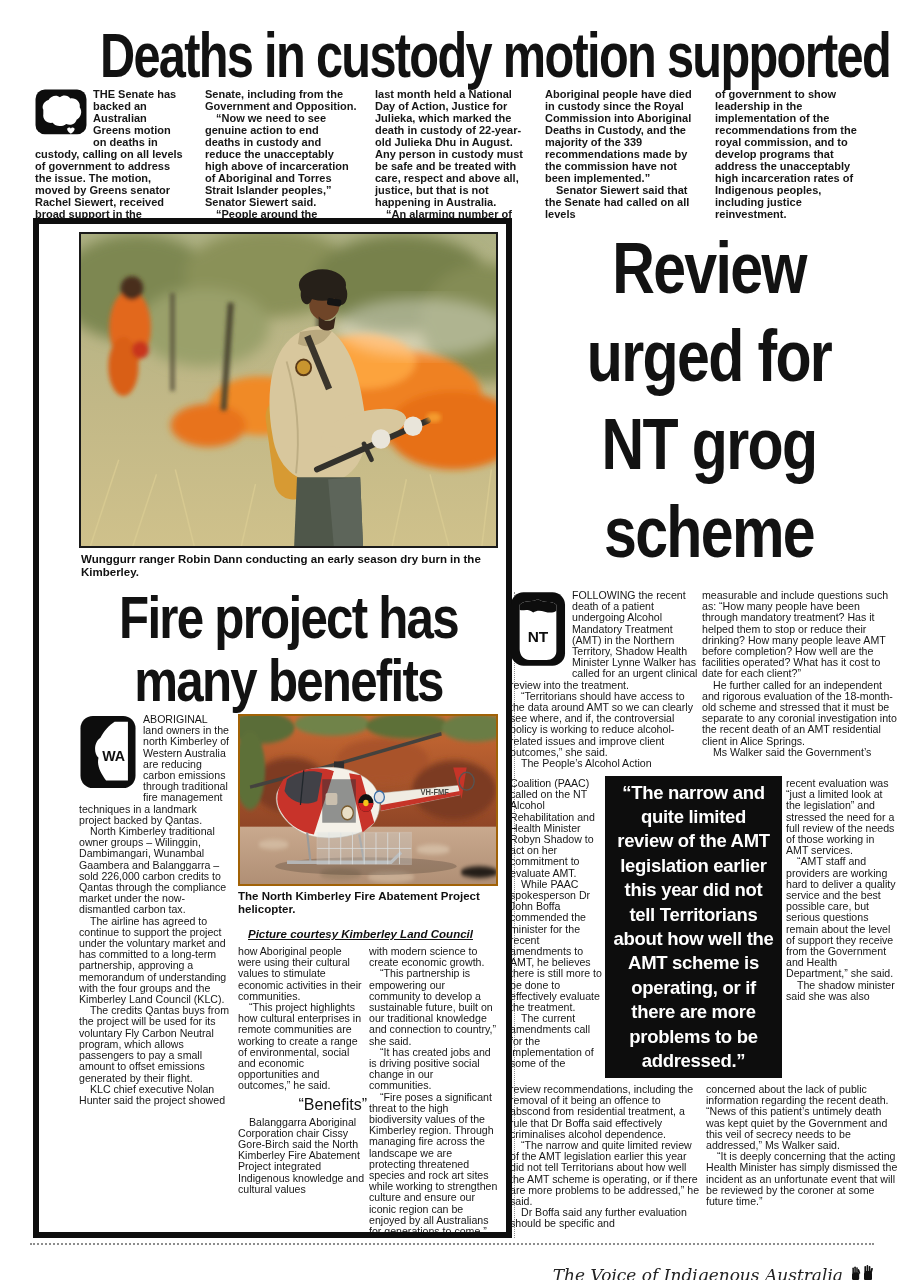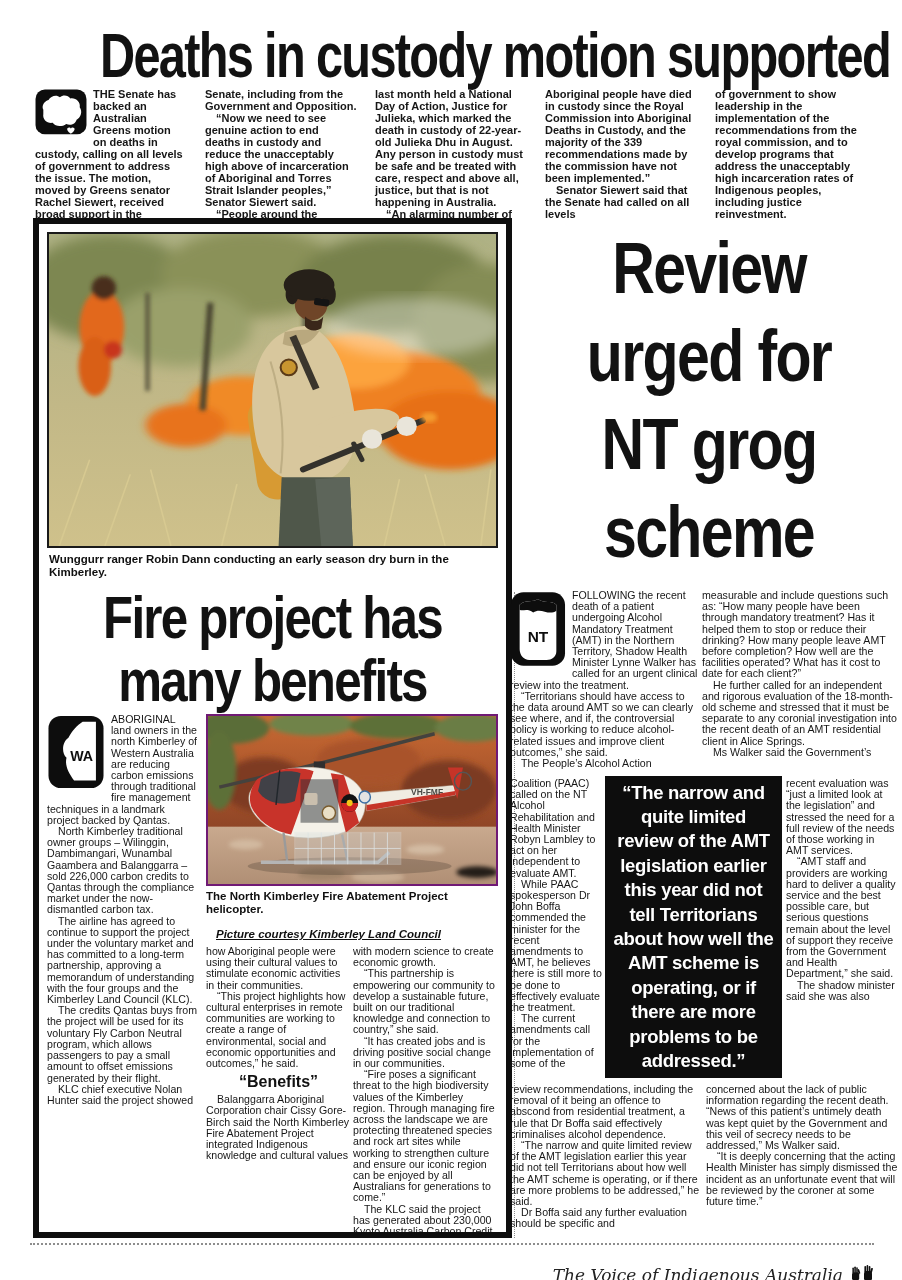--- a/index.html
+++ b/index.html
@@ -19,34 +19,34 @@
   .paras p{margin:0;}
   .paras p+p{text-indent:11px;}
   .indent-first p:first-child{text-indent:11px;}
   .bold-body{font-weight:bold;font-size:11px;line-height:12px;}
   
   .top-cols{position:absolute;left:35px;top:88px;width:832px;height:126px;display:flex;gap:18px;}
   .tcol{flex:1;min-width:0;}
   .float-icon{float:left;margin:1px 6px 2px 0;}
   
   .left-box{position:absolute;left:33px;top:218px;width:479px;height:1020px;border:6px solid #0e0e0e;
-    box-sizing:border-box;background:#fff;overflow:hidden;}
+    box-sizing:border-box;background:#fff;overflow:hidden;padding-left:32px;}
   .photo{overflow:hidden;background:#cbbd8a;}
   .photo svg{display:block;width:100%;height:100%;}
   .fire-photo{margin:8px 8px 0;height:312px;border:2px solid #1a1a1a;}
   .caption{margin:5px 10px 0;font-size:11.5px;font-weight:bold;line-height:13px;color:#101010;}
   .credit{font-style:italic;margin-top:12px;text-decoration:underline;}
   .fire-article{display:flex;gap:9px;margin:7px 8px 0;}
   .fcol1{width:150px;flex:none;}
   .fire-right{flex:1;min-width:0;}
-  .heli-photo{height:168px;border:2px solid #701a75;}
+  .heli-photo{height:168px;border:2px solid #a16207;}
   .heli-cap{margin:4px 0 0;}
   .fire-two-cols{display:flex;gap:2px;margin-top:5px;}
   .fire-two-cols .fcol{flex:1;min-width:0;}
-  .subhead{text-align:center;font-weight:bold;font-size:16px;line-height:18px;margin:4px 0 3px;color:#111;}
+  .subhead{text-align:right;font-weight:normal;font-size:16px;line-height:18px;margin:4px 0 3px;color:#111;}
   
   .v-divider{position:absolute;left:514px;top:592px;height:646px;width:0;border-left:1px dotted #8f8f8f;}
   .nt-article{position:absolute;left:510px;top:590px;width:390px;height:650px;}
   .nt-block{position:absolute;overflow:hidden;}
   .nt-c1-top{left:0;top:0;width:190px;height:187px;}
   .nt-c2-top{left:192px;top:0;width:196px;height:187px;}
   .nt-c1-mid{left:0;top:188px;width:92px;height:304px;}
   .nt-c2-mid{left:276px;top:188px;width:112px;height:304px;}
   .nt-c1-bot{left:0;top:494px;width:192px;height:156px;}
   .nt-c2-bot{left:196px;top:494px;width:192px;height:156px;}
@@ -345,21 +345,21 @@
   </div>
   <div class="nt-block nt-c2-top">
     <div class="paras">
         <p>measurable and include questions such as: “How many people have been through mandatory treatment? Has it helped them to stop or reduce their drinking? How many people leave AMT before completion? How well are the facilities operated? What has it cost to date for each client?”</p>
         <p>He further called for an independent and rigorous evaluation of the 18-month-old scheme and stressed that it must be separate to any coronial investigation into the recent death of an AMT residential client in Alice Springs.</p>
         <p>Ms Walker said the Government’s</p>
       </div>
   </div>
   <div class="nt-block nt-c1-mid">
     <div class="paras">
-        <p>Coalition (PAAC) called on the NT Alcohol Rehabilitation and Health Minister Robyn Lambley to act on her independent to evaluate AMT.</p>
+        <p>Coalition (PAAC) called on the NT Alcohol Rehabilitation and Health Minister Robyn Shadow to act on her commitment to evaluate AMT.</p>
         <p>While PAAC spokesperson Dr John Boffa commended the minister for the recent amendments to AMT, he believes there is still more to be done to effectively evaluate the treatment.</p>
         <p>The current amendments call for the implementation of some of the</p>
       </div>
   </div>
   <div class="pull-quote">“The narrow and quite limited review of the AMT legislation earlier this year did not tell Territorians about how well the AMT scheme is operating, or if there are more problems to be addressed.”</div>
   <div class="nt-block nt-c2-mid">
     <div class="paras">
         <p>recent evaluation was “just a limited look at the legislation” and stressed the need for a full review of the needs of those working in AMT services.</p>
         <p>“AMT staff and providers are working hard to deliver a quality service and the best possible care, but serious questions remain about the level of support they receive from the Government and Health Department,” she said.</p>
         <p>The shadow minister said she was also</p>

